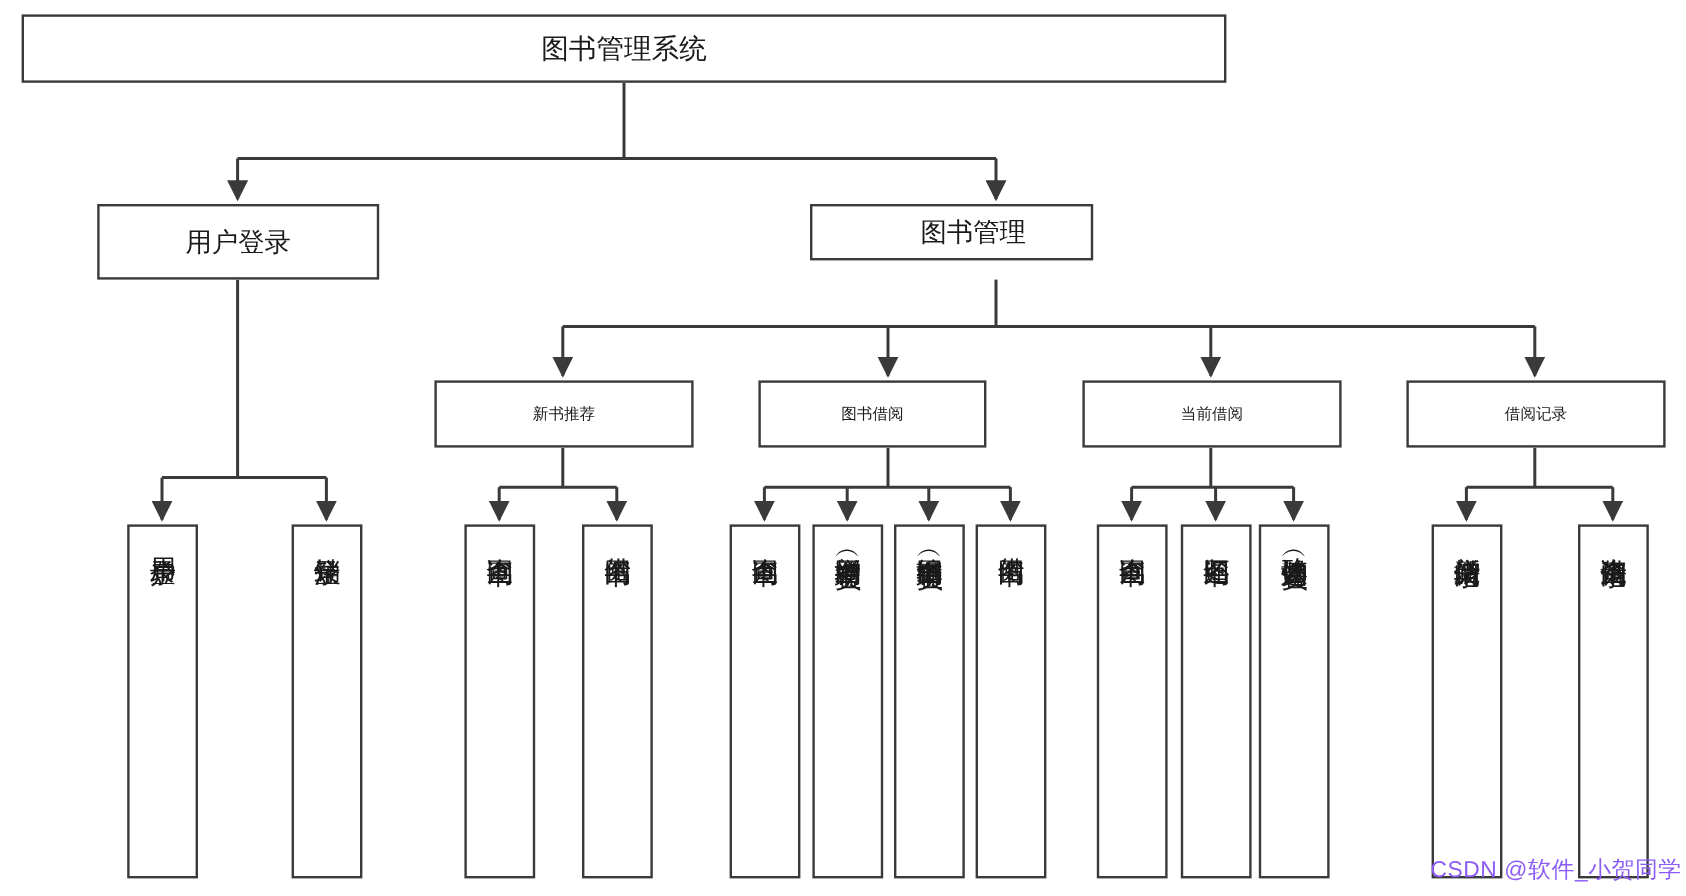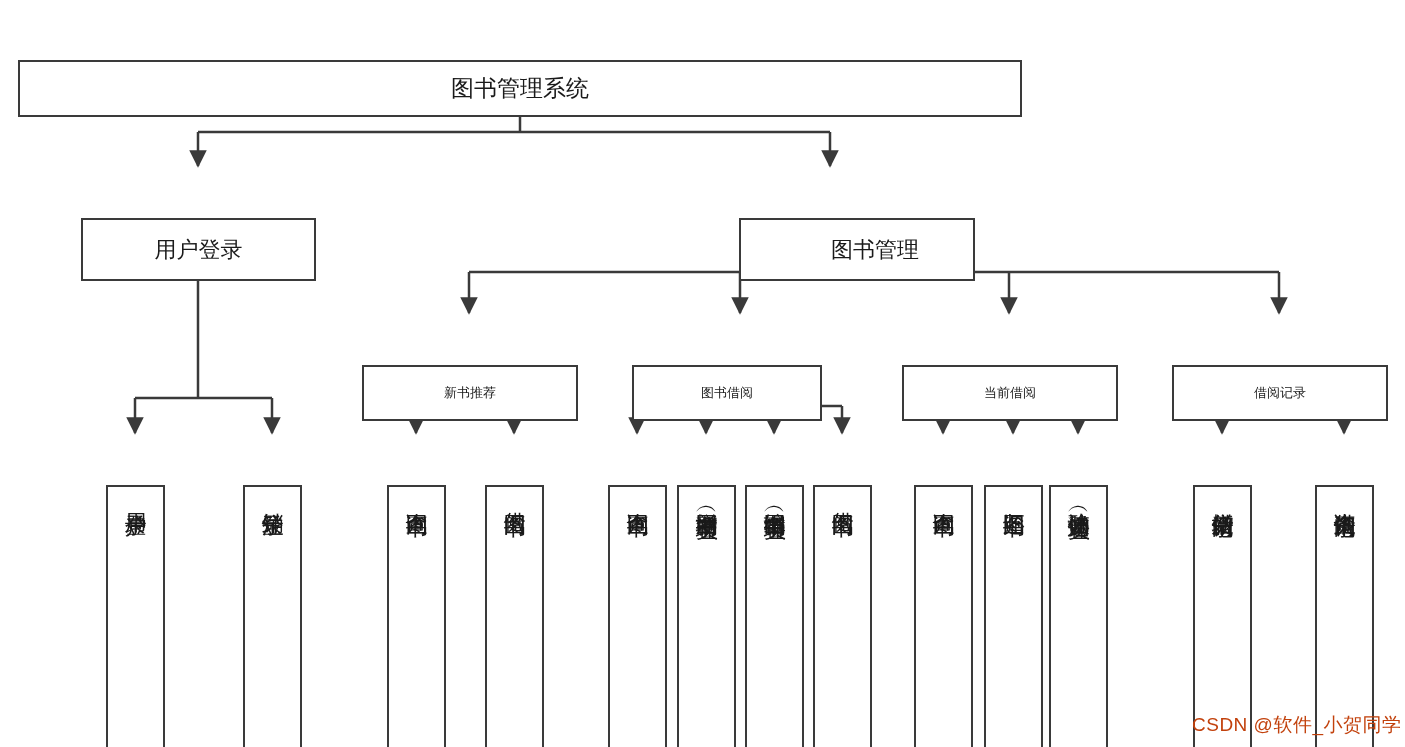--- a/index.html
+++ b/index.html
@@ -30,21 +30,20 @@
     position: absolute;
     box-sizing: border-box;
     border: 2px solid #3a3a3a;
     background: #ffffff;
     color: #1a1a1a;
     display: flex;
     align-items: center;
     justify-content: center;
     text-align: left;
     line-height: 1.18;
-    margin-top: 48px;
   }
   .node.root {
     font-size: 23px;
   }
   .node.level2 {
     font-size: 22px;
   }
   .node.level3 {
     font-size: 13px;
   }
@@ -65,21 +64,21 @@
     margin-top: 0;
   }
   .leaf-mid {
     align-items: center;
   }
   #watermark {
     position: absolute;
     left: 1192px;
     top: 712px;
     font-size: 19px;
-    color: #c2410c;
+    color: #8b5cf6;
     letter-spacing: 0.5px;
     white-space: nowrap;
     pointer-events: none;
   }
 </style>
 </head>
 <body>
 
 <div id="canvas">
 
@@ -135,21 +134,21 @@
     </g>
   </svg>
 
   <div class="node root" style="left:18px; top:12px; width:1004px; height:57px;">
     <span>图书管理系统</span>
   </div>
 
   <div class="node level2" style="left:81px; top:170px; width:235px; height:63px;">
     <span>用户登录</span>
   </div>
-  <div class="node level2" style="left:739px; top:170px; width:236px; height:63px;padding-left:36px;">
+  <div class="node level2" style="left:675px; top:170px; width:236px; height:47px;padding-left:36px;">
     <span>图书管理</span>
   </div>
 
   <div class="node level3" style="left:362px; top:317px; width:216px; height:56px;">
     <span>新书推荐</span>
   </div>
   <div class="node level3" style="left:632px; top:317px; width:190px; height:56px;">
     <span>图书借阅</span>
   </div>
   <div class="node level3" style="left:902px; top:317px; width:216px; height:56px;">

